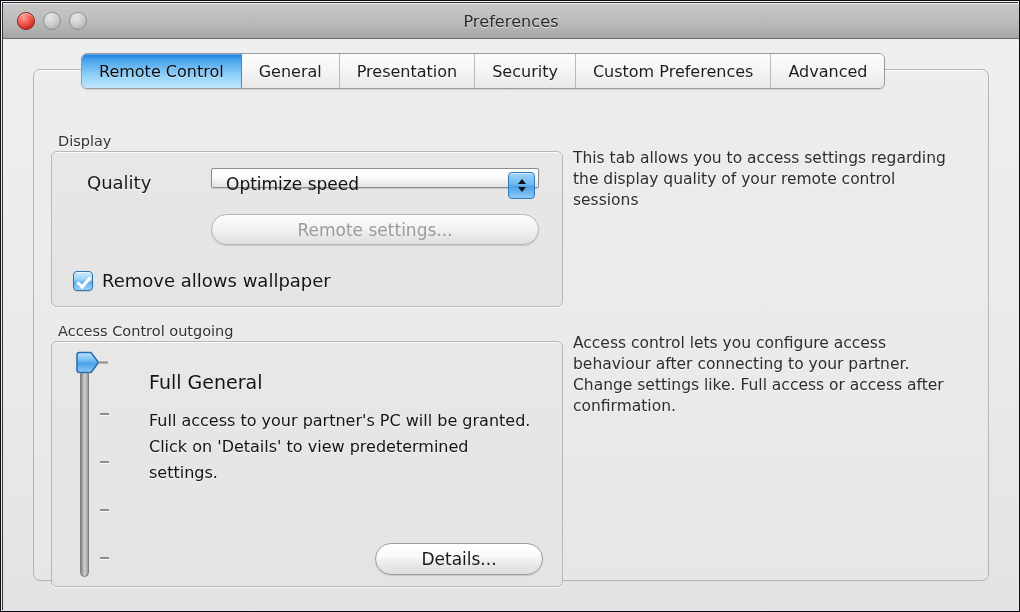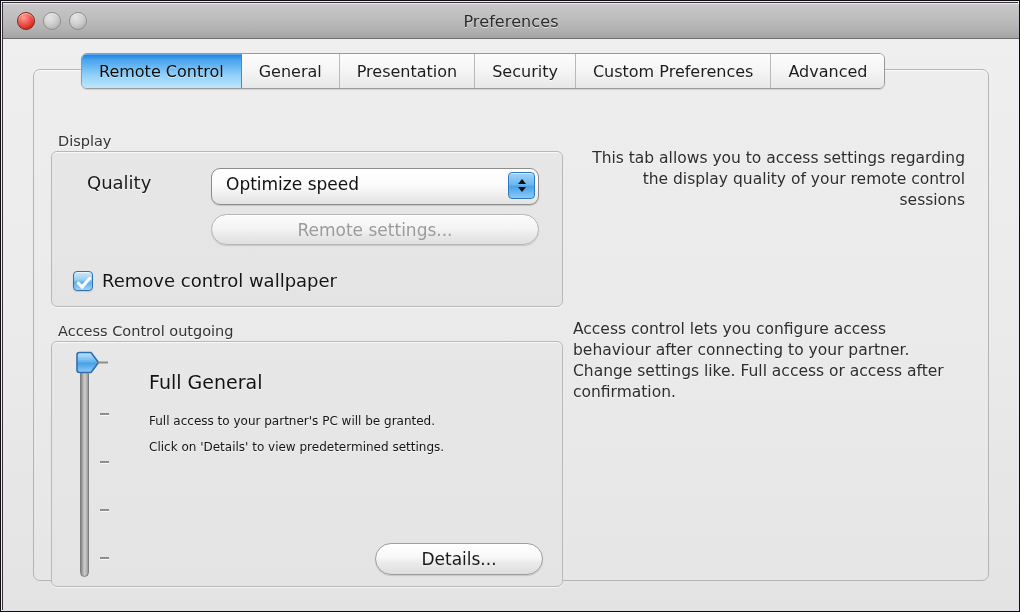--- a/index.html
+++ b/index.html
@@ -172,24 +172,24 @@
     position: absolute;
     font-size: 18px;
     color: #1a1a1a;
     text-shadow: 0 1px 0 rgba(255,255,255,0.75);
   }
   #quality-label { left: 84px; top: 133px; }
 
   .popup-button {
     position: absolute;
     left: 208px; top: 129px;
-    width: 328px; height: 37px;
+    width: 328px; height: 20px;
     box-sizing: border-box;
     border: 1px solid #8c8c8c;
-    border-radius: 9px;
+    border-radius: 2px;
     background: linear-gradient(to bottom, #ffffff 0%, #fbfbfb 45%, #eeeeee 75%, #e2e2e2 100%);
     box-shadow: 0 1px 1px rgba(0,0,0,0.14), inset 0 1px 0 #ffffff;
     cursor: default;
   }
   .popup-value {
     position: absolute;
     left: 14px; top: 5px;
     font-size: 17px;
     color: #111;
     white-space: nowrap;
@@ -315,36 +315,36 @@
     position: absolute;
     left: 146px; top: 332px;
     font-size: 19px;
     color: #121212;
     text-shadow: 0 1px 0 rgba(255,255,255,0.7);
   }
   .access-desc {
     position: absolute;
     left: 146px; top: 369px;
     width: 390px;
-    font-size: 12px;
+    font-size: 16px;
     line-height: 26px;
     color: #141414;
     text-shadow: 0 1px 0 rgba(255,255,255,0.65);
   }
 
   
   .help-text {
     position: absolute;
     font-size: 15.5px;
     line-height: 21px;
     color: #2d2d2d;
     text-shadow: 0 1px 0 rgba(255,255,255,0.7);
   }
-  #help-display { left: 570px; top: 109px; width: 392px; text-align: right; }
-  #help-access  { left: 570px; top: 280px; width: 392px; }
+  #help-display { left: 570px; top: 109px; width: 392px; }
+  #help-access  { left: 570px; top: 294px; width: 392px; }
 </style>
 </head>
 <body>
 
 <div class="window">
   <div class="window-inner-edge"></div>
 
   <div class="titlebar">
     <div class="titlebar-highlight"></div>
     <div class="traffic">
@@ -378,21 +378,21 @@
       <span class="popup-stepper">
         <span class="arrow-up"></span>
         <span class="arrow-down"></span>
       </span>
     </div>
 
     <div class="push-button disabled" id="custom-settings-btn">Remote settings...</div>
 
     <div class="checkbox-row">
       <span class="checkbox-box"></span>
-      <span class="checkbox-label">Remove control wallpaper</span>
+      <span class="checkbox-label">Remove allows wallpaper</span>
     </div>
 
     <div class="groupbox-label" id="gb-access-label">Access Control outgoing</div>
     <div class="groupbox" id="gb-access"></div>
 
     <div class="slider">
       <div class="slider-track"></div>
       <div class="slider-tick" style="top:62px;"></div>
       <div class="slider-tick" style="top:110px;"></div>
       <div class="slider-tick" style="top:158px;"></div>

